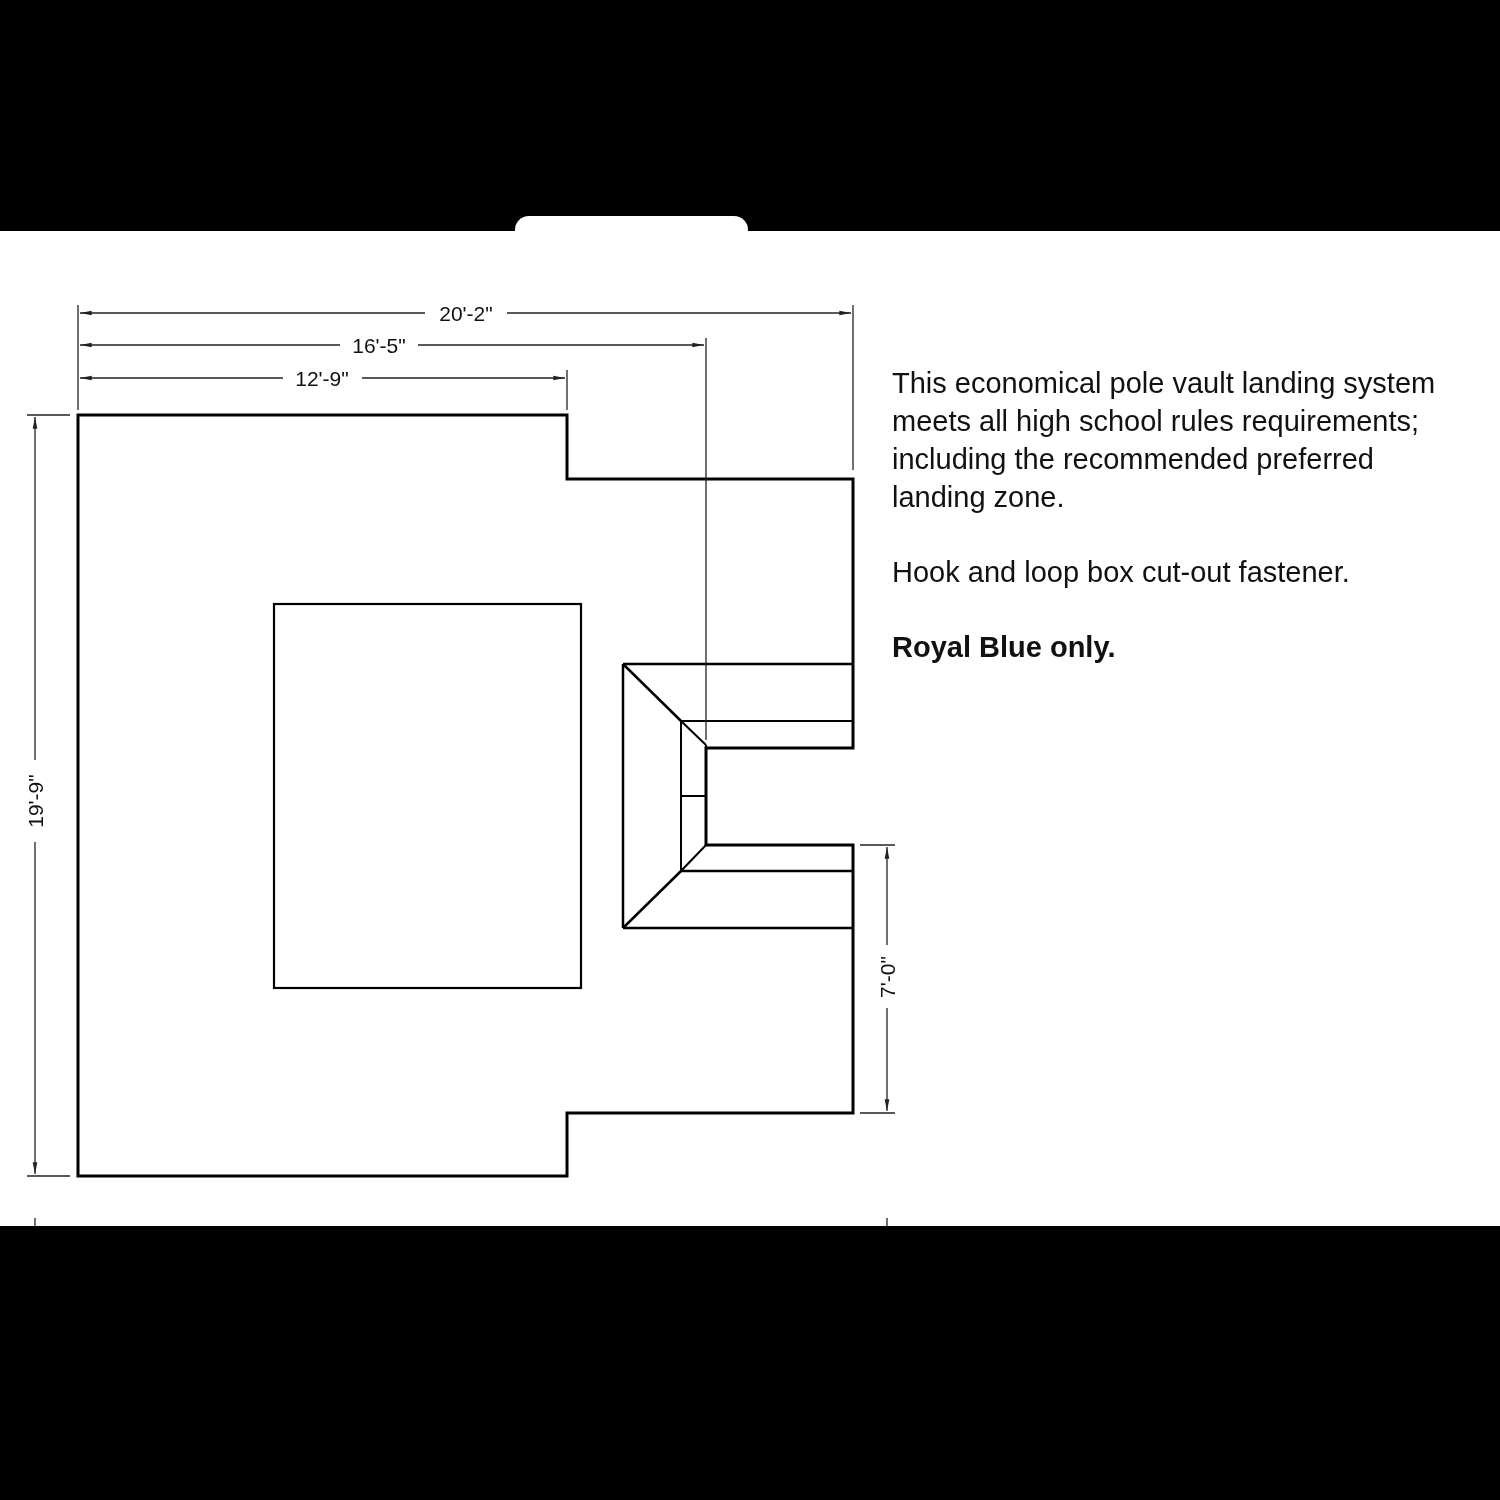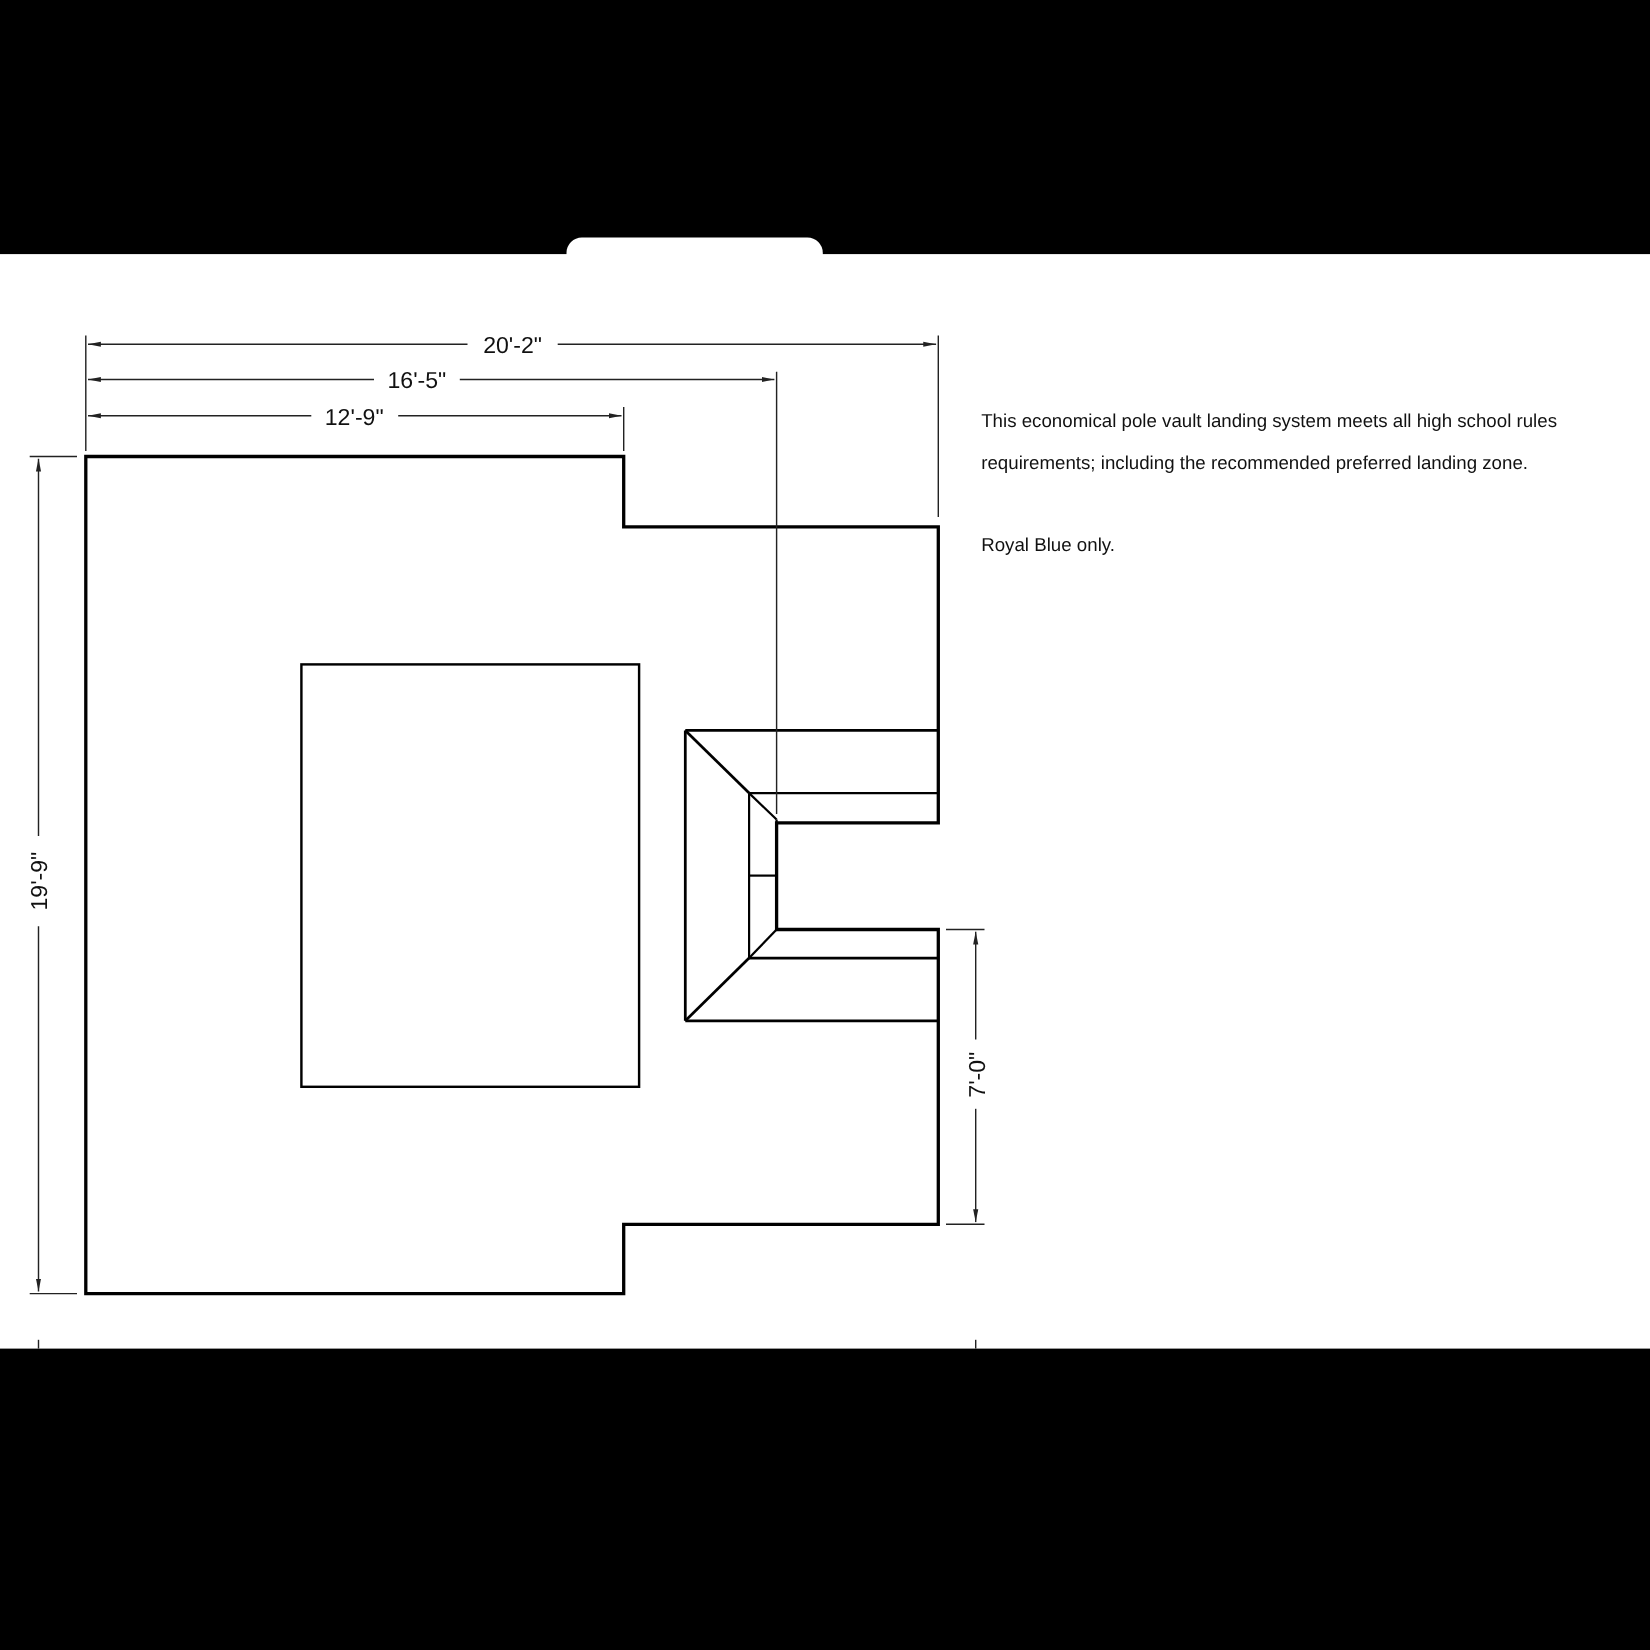--- a/index.html
+++ b/index.html
@@ -1,23 +1,23 @@
 <!DOCTYPE html>
 <html><head>
 <meta charset="utf-8">
 <style>
   html, body { margin:0; padding:0; background:#000; }
   body { width:1500px; height:1500px; position:relative; overflow:hidden; font-family:"Liberation Sans", sans-serif; }
   .band { position:absolute; left:0; top:231px; width:1500px; height:995px; background:#fff; }
   .tab { position:absolute; left:515px; top:216px; width:233px; height:20px; background:#fff; border-radius:14px 14px 0 0; }
   svg.drawing { position:absolute; left:0; top:0; width:1500px; height:1500px; }
   .dim-text { font-family:"Liberation Sans", sans-serif; font-size:21px; fill:#111; }
-  .desc { position:absolute; left:892px; top:364px; width:580px; color:#111; font-size:17px; line-height:38px; }
+  .desc { position:absolute; left:892px; top:364px; width:580px; color:#111; font-size:29px; line-height:38px; }
   .desc p { margin:0 0 37px 0; }
-  .desc p.bold { font-weight:normal; }
+  .desc p.bold { font-weight:bold; }
 </style>
 </head>
 <body>
 
 <div class="band"></div>
 <div class="tab"></div>
 
 <svg class="drawing" viewBox="0 0 1500 1500">
   <defs>
     <marker id="arrow" viewBox="0 0 10 10" refX="10" refY="5" markerWidth="9" markerHeight="9" orient="auto-start-reverse">
@@ -83,14 +83,15 @@
 
   <g>
     <line x1="887" y1="847" x2="887" y2="945" stroke="#222" stroke-width="1.3" marker-start="url(#arrow)"></line>
     <line x1="887" y1="1008" x2="887" y2="1111" stroke="#222" stroke-width="1.3" marker-end="url(#arrow)"></line>
     <text class="dim-text" x="0" y="0" text-anchor="middle" transform="translate(895,977) rotate(-90)">7'-0"</text>
   </g>
 </svg>
 
 <div class="desc">
   <p>This economical pole vault landing system meets all high school rules requirements; including the recommended preferred landing zone.</p>
+  <p>Hook and loop box cut-out fastener.</p>
   <p class="bold">Royal Blue only.</p>
 </div>
 
 </body></html>

